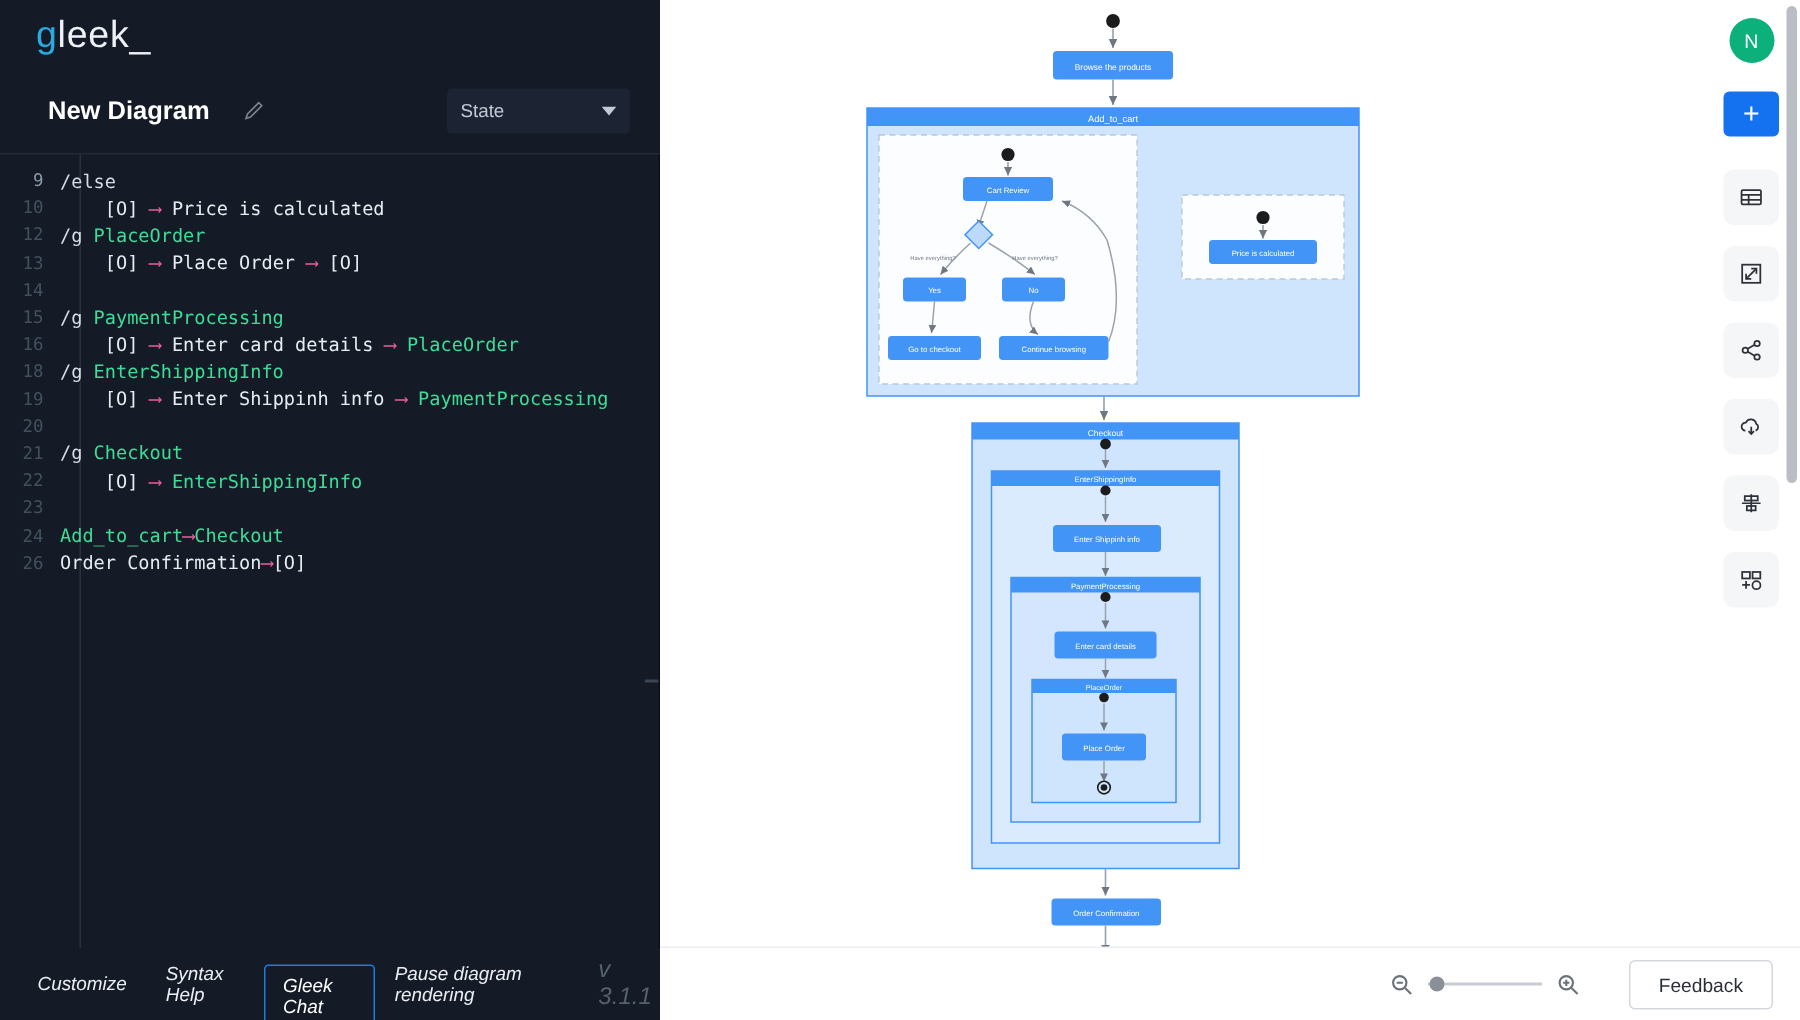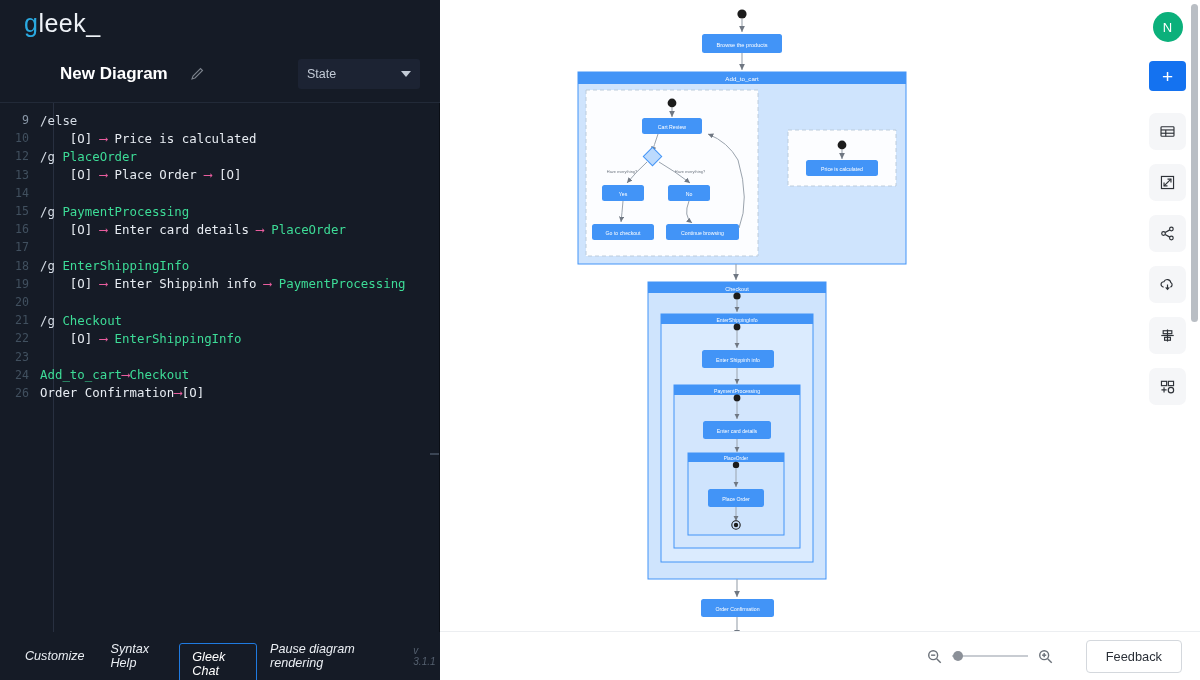--- a/index.html
+++ b/index.html
@@ -20,21 +20,21 @@
     flex: 0 0 440px;
   }
   #brand-row { height: 46px; display: flex; align-items: center; padding-left: 24px; }
   .logo { font-size: 25px; letter-spacing: 0.5px; font-weight: 400; }
   .logo .g { color: #2aa9e0; }
   .logo .rest { color: #eef2f7; }
   .logo .cursor { color: #eef2f7; }
 
   #title-row {
     height: 56px; display: flex; align-items: center;
-    padding: 0 20px 0 60px; gap: 22px;
+    padding: 0 20px 0 32px; gap: 22px;
   }
   #doc-title { color: #ffffff; font-size: 17px; font-weight: 700; }
   #edit-icon { width: 16px; height: 16px; opacity: .55; }
   #type-select {
     margin-left: auto;
     width: 122px; height: 30px;
     background: #1c2333; border: none; border-radius: 3px;
     display: flex; align-items: center; padding: 0 9px;
     color: #c2cad6; font-size: 12.5px;
   }
@@ -79,21 +79,21 @@
     height: 48px; display: flex; align-items: center;
     gap: 0; padding-left: 12px;
     background: #151b26;
     font-style: italic;
   }
   .bb-item {
     color: #eaeef3; font-size: 12.6px; padding: 6px 12px;
     border: 1px solid transparent; border-radius: 3px;
   }
   .bb-item.active { border-color: #1f7ae0; color: #ffffff; margin-top: 16px; }
-  .bb-version { color: #55606f; font-size: 10px; padding-left: 14px; }
+  .bb-version { color: #55606f; font-size: 16px; padding-left: 14px; }
 
   
   #right-panel {
     flex: 1; position: relative; background: #ffffff; overflow: hidden;
   }
   #canvas { position: absolute; inset: 0; }
 
   
   #right-tools {
     position: absolute; right: 14px; top: 12px;
@@ -185,21 +185,20 @@
     <div id="editor-wrap">
       <div class="guide"></div>
       <div id="code-lines">
           <div class="code-line cur"><span class="gutter">9</span><span class="code-text"><span class="kw">/else</span></span></div>
           <div class="code-line"><span class="gutter">10</span><span class="code-text"><span class="plain">    [O] </span><span class="arrow">⟶</span><span class="plain"> Price is calculated</span></span></div>
           <div class="code-line"><span class="gutter">12</span><span class="code-text"><span class="kw">/g </span><span class="id">PlaceOrder</span></span></div>
           <div class="code-line"><span class="gutter">13</span><span class="code-text"><span class="plain">    [O] </span><span class="arrow">⟶</span><span class="plain"> Place Order </span><span class="arrow">⟶</span><span class="plain"> [O]</span></span></div>
           <div class="code-line"><span class="gutter">14</span><span class="code-text"></span></div>
           <div class="code-line"><span class="gutter">15</span><span class="code-text"><span class="kw">/g </span><span class="id">PaymentProcessing</span></span></div>
           <div class="code-line"><span class="gutter">16</span><span class="code-text"><span class="plain">    [O] </span><span class="arrow">⟶</span><span class="plain"> Enter card details </span><span class="arrow">⟶</span><span class="id"> PlaceOrder</span></span></div>
-          <div class="code-line"><span class="gutter">17</span><span class="code-text"></span></div>
           <div class="code-line"><span class="gutter">18</span><span class="code-text"><span class="kw">/g </span><span class="id">EnterShippingInfo</span></span></div>
           <div class="code-line"><span class="gutter">19</span><span class="code-text"><span class="plain">    [O] </span><span class="arrow">⟶</span><span class="plain"> Enter Shippinh info </span><span class="arrow">⟶</span><span class="id"> PaymentProcessing</span></span></div>
           <div class="code-line"><span class="gutter">20</span><span class="code-text"></span></div>
           <div class="code-line"><span class="gutter">21</span><span class="code-text"><span class="kw">/g </span><span class="id">Checkout</span></span></div>
           <div class="code-line"><span class="gutter">22</span><span class="code-text"><span class="plain">    [O] </span><span class="arrow">⟶</span><span class="id"> EnterShippingInfo</span></span></div>
           <div class="code-line"><span class="gutter">23</span><span class="code-text"></span></div>
           <div class="code-line"><span class="gutter">24</span><span class="code-text"><span class="id">Add_to_cart</span><span class="arrow">⟶</span><span class="id">Checkout</span></span></div>
           <div class="code-line"><span class="gutter">26</span><span class="code-text"><span class="plain">Order Confirmation</span><span class="arrow">⟶</span><span class="plain">[O]</span></span></div>
         </div>
       <div id="divider-handle"></div>

